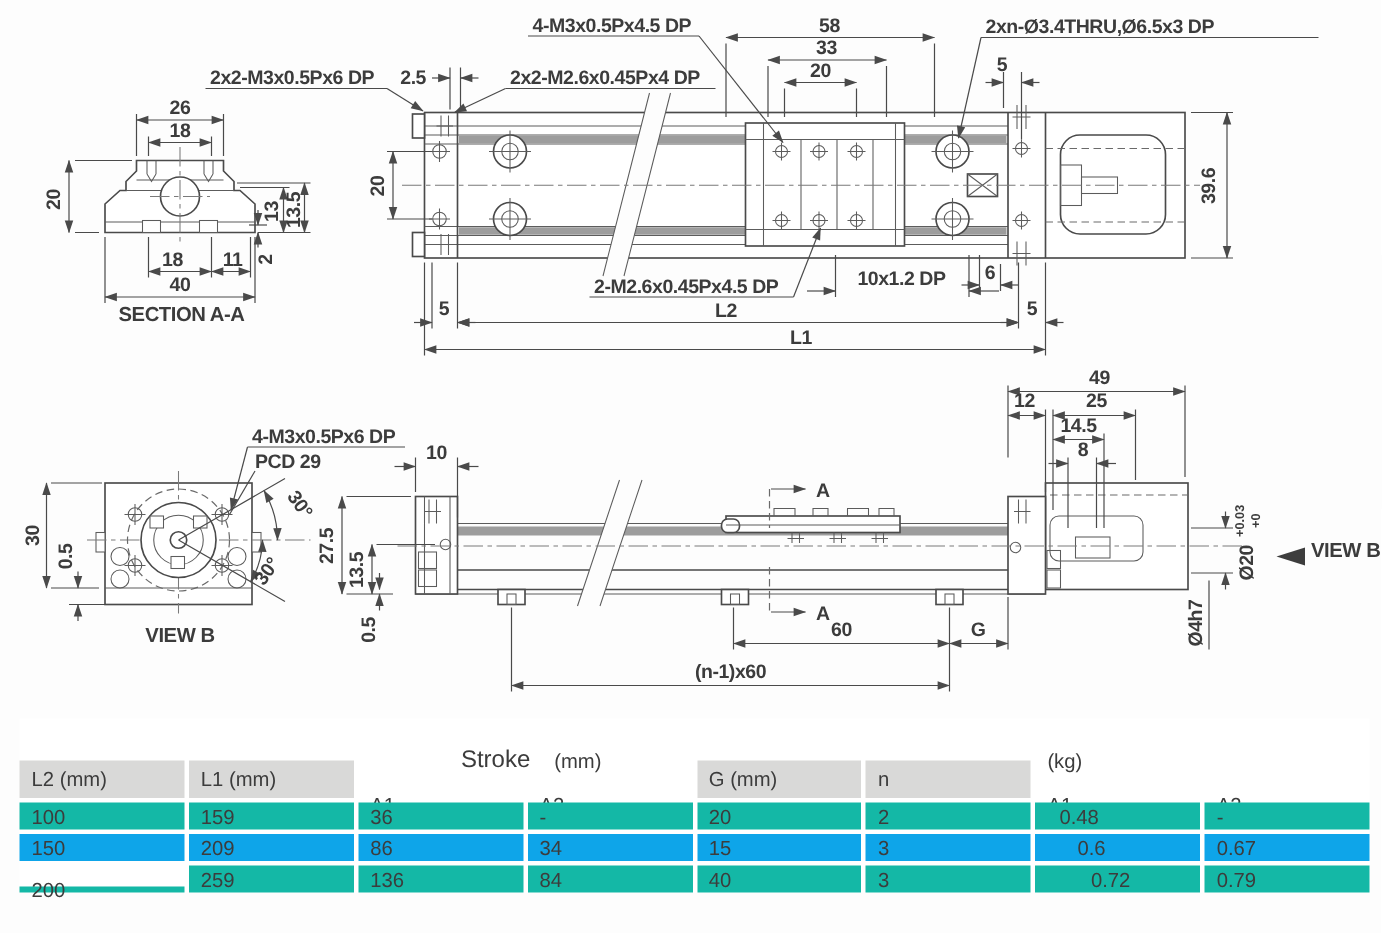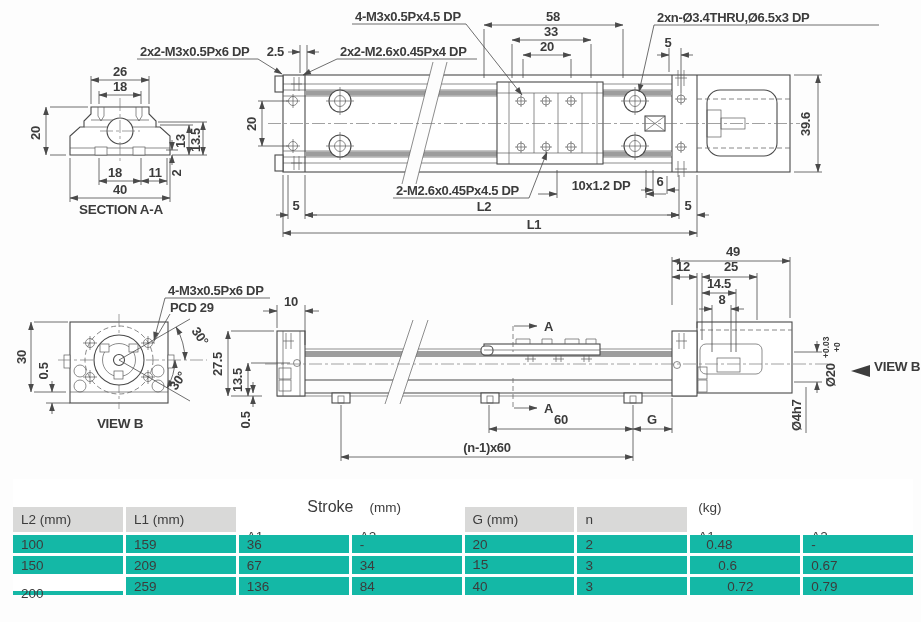--- a/index.html
+++ b/index.html
@@ -20,21 +20,21 @@
   .spec{position:absolute;left:13px;top:479px;width:900px;display:grid;
         grid-template-columns:repeat(8,1fr);grid-template-rows:26px 24px 18px 18px 18px;
         gap:3px;background:#fff;color:#3c3c3c;font-size:13.5px;}
   .spec>div{display:flex;align-items:center;padding-left:8px;}
   .hc{background:#d9d9d8;margin-top:28px;}
   .r13{grid-row:1/3;}
   .strokecell{grid-column:3/5;grid-row:1;justify-content:center;padding-left:0;gap:16px;}
   .kgcell{grid-column:7/9;grid-row:1;padding-left:46px;}
   .strokeword{font-size:16px;}
   .dark{background:#14b8a6;}
-  .light{background:#14b8a6;}
+  .light{background:#0ea5e9;}
 </style>
 </head>
 <body>
 
 <div class="stage">
 
 <svg width="921" height="478" viewBox="0 0 921 478">
   <defs>
     <marker id="ar" viewBox="0 0 10 8" refX="9.5" refY="4" markerWidth="11" markerHeight="9" orient="auto-start-reverse">
       <path d="M0.5,0.8 L10,4 L0.5,7.2 z" fill="#4a4a4a"></path>
@@ -394,23 +394,23 @@
   <div class="dark" style="grid-column:2;grid-row:3;">159</div>
   <div class="dark" style="grid-column:3;grid-row:3;">36</div>
   <div class="dark" style="grid-column:4;grid-row:3;">-</div>
   <div class="dark" style="grid-column:5;grid-row:3;">20</div>
   <div class="dark" style="grid-column:6;grid-row:3;">2</div>
   <div class="dark" style="grid-column:7;grid-row:3;padding-left:16px;">0.48</div>
   <div class="dark" style="grid-column:8;grid-row:3;">-</div>
 
   <div class="light" style="grid-column:1;grid-row:4;">150</div>
   <div class="light" style="grid-column:2;grid-row:4;">209</div>
-  <div class="light" style="grid-column:3;grid-row:4;">67</div>
+  <div class="light" style="grid-column:3;grid-row:4;">86</div>
   <div class="light" style="grid-column:4;grid-row:4;">34</div>
-  <div class="light" style="grid-column:5;grid-row:4;font-family:Liberation Mono, monospace;">15</div>
+  <div class="light" style="grid-column:5;grid-row:4;">15</div>
   <div class="light" style="grid-column:6;grid-row:4;">3</div>
   <div class="light" style="grid-column:7;grid-row:4;padding-left:28px;">0.6</div>
   <div class="light" style="grid-column:8;grid-row:4;">0.67</div>
 
   <div class="dark" style="grid-column:1;grid-row:5;margin-top:14px;">200</div>
   <div class="dark" style="grid-column:2;grid-row:5;">259</div>
   <div class="dark" style="grid-column:3;grid-row:5;">136</div>
   <div class="dark" style="grid-column:4;grid-row:5;">84</div>
   <div class="dark" style="grid-column:5;grid-row:5;">40</div>
   <div class="dark" style="grid-column:6;grid-row:5;">3</div>

